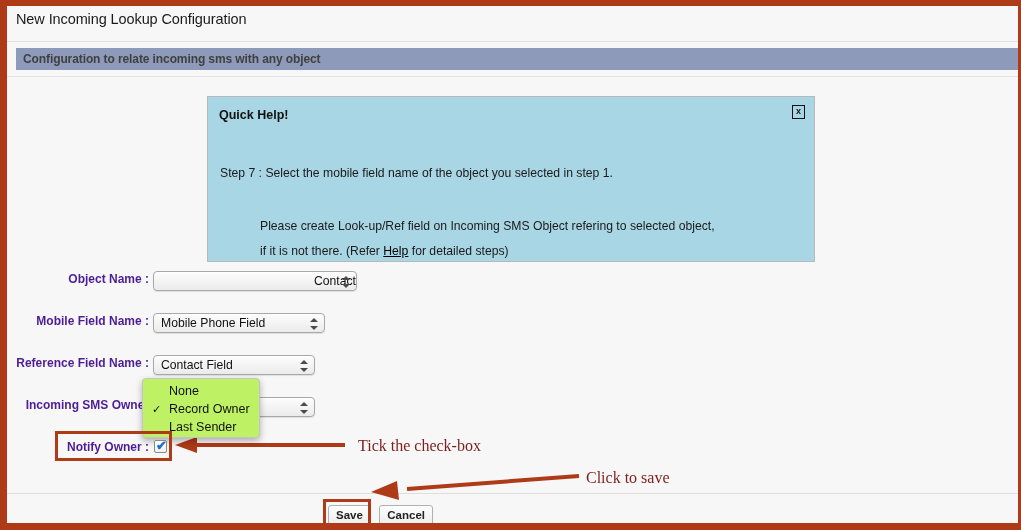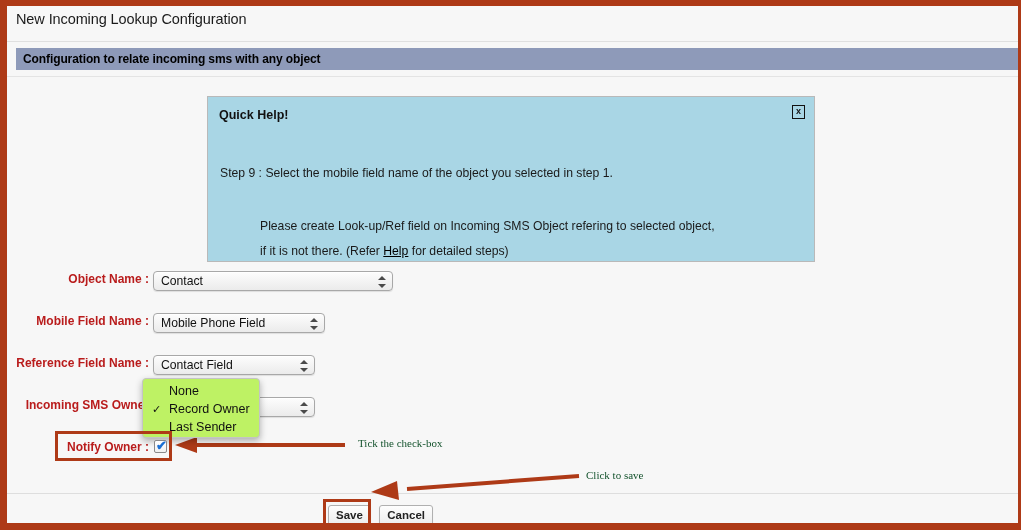--- a/index.html
+++ b/index.html
@@ -73,21 +73,21 @@
     height: 22px;
     background: #8e9ab9;
     box-sizing: border-box;
   }
   .section-bar-label {
     position: absolute;
     left: 7px;
     top: 4px;
     font-size: 12px;
     font-weight: bold;
-    color: #000000;
+    color: #404040;
     white-space: nowrap;
     letter-spacing: -0.1px;
   }
   .section-rule {
     position: absolute;
     left: 0;
     top: 70px;
     right: 0;
     height: 1px;
     background: #e4e4e4;
@@ -146,21 +146,21 @@
     text-decoration: underline;
     color: #000000;
     cursor: pointer;
   }
   .form-label {
     position: absolute;
     right: 0;
     top: 2px;
     font-size: 12px;
     font-weight: bold;
-    color: #b91c1c;
+    color: #4c1d95;
     white-space: nowrap;
     text-align: right;
   }
   .lbl-obj  { left: 0; top: 266px; width: 142px; }
   .lbl-mob  { left: 0; top: 308px; width: 142px; }
   .lbl-ref  { left: 0; top: 350px; width: 142px; }
   .lbl-own  { left: 0; top: 392px; width: 142px; }
   .lbl-not  { left: 0; top: 434px; width: 142px; }
 
   
@@ -190,21 +190,21 @@
   .mac-select .arrows i {
     position: absolute;
     left: 0;
     width: 0; height: 0;
     border-left: 4px solid transparent;
     border-right: 4px solid transparent;
   }
   .mac-select .arrows i.up   { top: 2px;  border-bottom: 4px solid #4a4a4a; }
   .mac-select .arrows i.down { top: 10px; border-top: 4px solid #4a4a4a; }
 
-  .sel-obj { left: 146px; top: 265px; width: 240px; }
+  .sel-obj { left: 146px; top: 265px; width: 204px; text-align: right; }
   .sel-mob { left: 146px; top: 307px; width: 172px; }
   .sel-ref { left: 146px; top: 349px; width: 162px; }
   .sel-own { left: 146px; top: 391px; width: 162px; }
 
   
   .dropdown-pop {
     position: absolute;
     left: 135px;
     top: 372px;
     width: 118px;
@@ -281,22 +281,22 @@
     border: 3px solid #ae3a17;
     box-sizing: border-box;
     z-index: 21;
     pointer-events: none;
   }
 
   
   .anno-text {
     position: absolute;
     font-family: "Liberation Serif", serif;
-    font-size: 11px;
-    color: #14532d;
+    font-size: 16px;
+    color: #7f1d1d;
     white-space: nowrap;
     z-index: 18;
   }
   .anno-tick { left: 351px; top: 431px; }
   .anno-save { left: 579px; top: 463px; }
 
   .anno-svg {
     position: absolute;
     left: 0;
     top: 0;
@@ -355,21 +355,21 @@
 
     <div class="section-bar">
       <span class="section-bar-label">Configuration to relate incoming sms with any object</span>
     </div>
     <div class="section-rule"></div>
 
     <div class="quick-help">
       <div class="qh-title">Quick Help!</div>
       <div class="qh-close">x</div>
 
-      <div class="qh-line qh-l2">Step 9 :  Select the mobile field name of the object you selected in step 1.</div>
+      <div class="qh-line qh-l2">Step 7 :  Select the mobile field name of the object you selected in step 1.</div>
       <div class="qh-line qh-l4 indent">Please create Look-up/Ref field on Incoming SMS Object refering to selected object,</div>
       <div class="qh-line qh-l5 indent"><span>if it is not there. (Refer </span><span class="qh-help-link">Help</span><span> for detailed steps)</span></div>
     </div>
 
     <div class="form-label lbl-obj">Object Name :</div>
     <div class="form-label lbl-mob">Mobile Field Name :</div>
     <div class="form-label lbl-ref">Reference Field Name :</div>
     <div class="form-label lbl-own">Incoming SMS Owner</div>
     <div class="form-label lbl-not">Notify Owner :</div>
 

